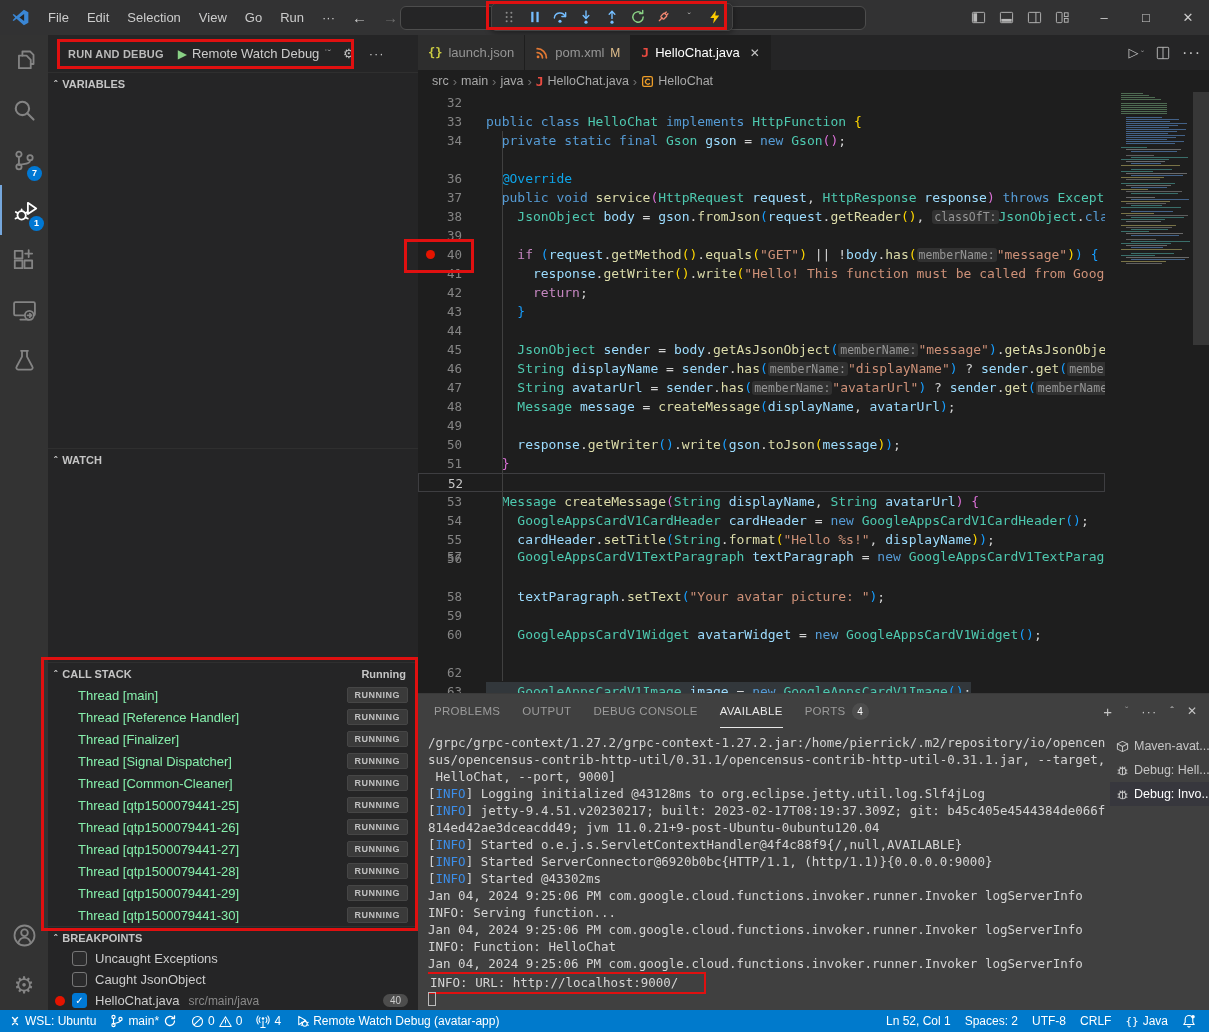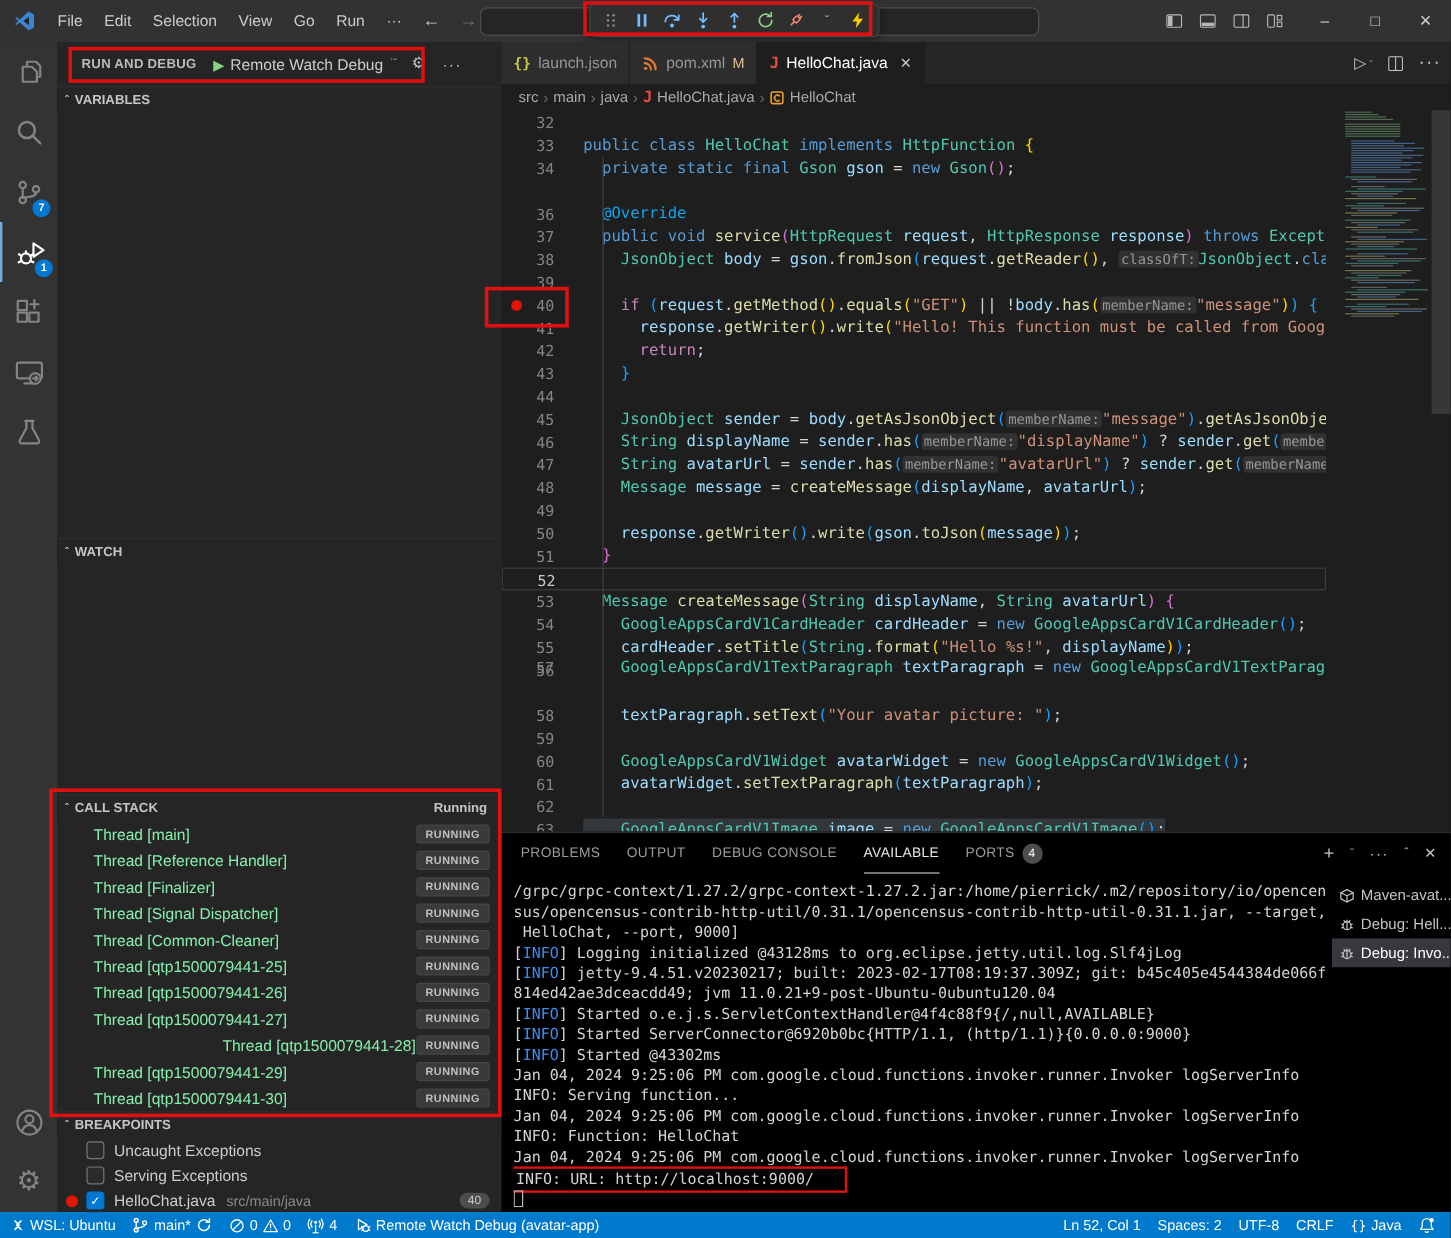--- a/index.html
+++ b/index.html
@@ -66,21 +66,21 @@
   .bpdot{position:absolute;left:8px;top:5px;width:9px;height:9px;border-radius:50%;background:#e51400;}
   .indent-guide{position:absolute;width:1px;background:#404040;}
   .tk.k{color:#569CD6}.tk.c{color:#C586C0}.tk.t{color:#4EC9B0}.tk.f{color:#DCDCAA}.tk.v{color:#9CDCFE}
   .tk.s{color:#CE9178}.tk.p{color:#D4D4D4}.tk.a{color:#0ea5e9}
   .tk.b1{color:#FFD700}.tk.b2{color:#DA70D6}.tk.b3{color:#179FFF}
   .tk.i{color:#969696;background:#313131;border-radius:3px;padding:0 2px;font-size:11.5px;}
   #minimap{left:1119px;top:93px;width:72px;height:560px;}
   .mmrow{position:absolute;height:1.4px;opacity:.85;}
   #ovr-thumb{left:1193px;top:92px;width:16px;height:253px;background:rgba(121,121,121,.28);}
   
-  #panel{left:418px;top:693px;width:791px;height:317px;background:#000000;border-top:1px solid #3a3a3a;box-sizing:border-box;}
+  #panel{left:418px;top:693px;width:791px;height:317px;background:#404040;border-top:1px solid #3a3a3a;box-sizing:border-box;}
   #panel-tabs{display:flex;align-items:center;height:34px;padding-left:16px;gap:22px;font-size:11.5px;color:#9b9b9b;letter-spacing:.3px;}
   .ptab{display:flex;align-items:center;gap:6px;height:34px;}
   .ptab.active{color:#e7e7e7;box-shadow:inset 0 -1px 0 #e7e7e7;}
   .ptab .pbadge{background:#4d4d4d;color:#fff;border-radius:50%;width:17px;height:17px;line-height:17px;text-align:center;font-size:10px;}
   #panel-actions{position:absolute;right:12px;top:0px;height:34px;display:flex;align-items:center;gap:13px;color:#c5c5c5;font-size:13px;}
   #terminal{position:absolute;left:10px;top:40px;width:680px;height:272px;overflow:hidden;
             font-family:"DejaVu Sans Mono",monospace;font-size:12.5px;color:#cccccc;}
   .tl{height:17px;line-height:17px;white-space:pre;}
   .tk.b{color:#3b8eea;}
   .tl .boxwrap{display:inline-block;border:2px solid #e01010;padding:0 26px 1px 7px;margin-left:-7px;}
@@ -326,21 +326,21 @@
         <span class="run-badge">RUNNING</span>
       </div>
       <div class="thread-row" style="top: 781px;">
         <span class="thread-label">Thread [qtp1500079441-26]</span>
         <span class="run-badge">RUNNING</span>
       </div>
       <div class="thread-row" style="top: 803px;">
         <span class="thread-label">Thread [qtp1500079441-27]</span>
         <span class="run-badge">RUNNING</span>
       </div>
-      <div class="thread-row" style="top: 825px; text-align: right;">
+      <div class="thread-row" style="top: 825px;">
         <span class="thread-label">Thread [qtp1500079441-28]</span>
         <span class="run-badge">RUNNING</span>
       </div>
       <div class="thread-row" style="top: 847px;">
         <span class="thread-label">Thread [qtp1500079441-29]</span>
         <span class="run-badge">RUNNING</span>
       </div>
       <div class="thread-row" style="top: 869px;">
         <span class="thread-label">Thread [qtp1500079441-30]</span>
         <span class="run-badge">RUNNING</span>
@@ -351,21 +351,21 @@
     <span class="sec-chev">ˆ</span>
     <span>BREAKPOINTS</span>
   </div>
   <div id="bplist">
       <div class="bp-row" style="top: 913px;">
         <span class="cbox"></span>
         <span>Uncaught Exceptions</span>
       </div>
       <div class="bp-row" style="top: 934px;">
         <span class="cbox"></span>
-        <span>Serving Exceptions</span>
+        <span>Caught JsonObject</span>
       </div>
       <div class="bp-row" style="top: 955px;">
         <span class="bp-dot"></span>
         <span class="cbox checked">✓</span>
         <span>HelloChat.java</span>
         <span class="bp-detail">src/main/java</span>
         <span class="count-badge">40</span>
       </div>
     </div>
 </div>
@@ -444,21 +444,20 @@
     <div class="cl" style="top: 362px; text-decoration: underline;"><span class="num">51</span><span class="ct"><span class="tk p">  </span><span class="tk b2">}</span></span></div>
     <div class="cl cur" style="top: 381px;"><span class="num">52</span><span class="ct"></span></div>
     <div class="cl" style="top: 400px;"><span class="num">53</span><span class="ct"><span class="tk p">  </span><span class="tk t">Message</span><span class="tk p"> </span><span class="tk f">createMessage</span><span class="tk b2">(</span><span class="tk t">String</span><span class="tk p"> </span><span class="tk v">displayName</span><span class="tk p">, </span><span class="tk t">String</span><span class="tk p"> </span><span class="tk v">avatarUrl</span><span class="tk b2">)</span><span class="tk b2"> {</span></span></div>
     <div class="cl" style="top: 419px;"><span class="num">54</span><span class="ct"><span class="tk p">    </span><span class="tk t">GoogleAppsCardV1CardHeader</span><span class="tk p"> </span><span class="tk v">cardHeader</span><span class="tk p"> = </span><span class="tk k">new</span><span class="tk p"> </span><span class="tk t">GoogleAppsCardV1CardHeader</span><span class="tk b3">()</span><span class="tk p">;</span></span></div>
     <div class="cl" style="top: 438px;"><span class="num">55</span><span class="ct"><span class="tk p">    </span><span class="tk v">cardHeader</span><span class="tk p">.</span><span class="tk f">setTitle</span><span class="tk b3">(</span><span class="tk t">String</span><span class="tk p">.</span><span class="tk f">format</span><span class="tk b1">(</span><span class="tk s">"Hello %s!"</span><span class="tk p">, </span><span class="tk v">displayName</span><span class="tk b1">)</span><span class="tk b3">)</span><span class="tk p">;</span></span></div>
     <div class="cl" style="top: 457px;"><span class="num">56</span><span class="ct"></span></div>
     <div class="cl" style="top: 455px;"><span class="num">57</span><span class="ct"><span class="tk p">    </span><span class="tk t">GoogleAppsCardV1TextParagraph</span><span class="tk p"> </span><span class="tk v">textParagraph</span><span class="tk p"> = </span><span class="tk k">new</span><span class="tk p"> </span><span class="tk t">GoogleAppsCardV1TextParagraph</span></span></div>
     <div class="cl" style="top: 495px;"><span class="num">58</span><span class="ct"><span class="tk p">    </span><span class="tk v">textParagraph</span><span class="tk p">.</span><span class="tk f">setText</span><span class="tk b3">(</span><span class="tk s">"Your avatar picture: "</span><span class="tk b3">)</span><span class="tk p">;</span></span></div>
     <div class="cl" style="top: 514px;"><span class="num">59</span><span class="ct"></span></div>
     <div class="cl" style="top: 533px;"><span class="num">60</span><span class="ct"><span class="tk p">    </span><span class="tk t">GoogleAppsCardV1Widget</span><span class="tk p"> </span><span class="tk v">avatarWidget</span><span class="tk p"> = </span><span class="tk k">new</span><span class="tk p"> </span><span class="tk t">GoogleAppsCardV1Widget</span><span class="tk b3">()</span><span class="tk p">;</span></span></div>
-    <div class="cl" style="top: 552px;"><span class="num">61</span><span class="ct"><span class="tk p">    </span><span class="tk v">avatarWidget</span><span class="tk p">.</span><span class="tk f">setTextParagraph</span><span class="tk b3">(</span><span class="tk v">textParagraph</span><span class="tk b3">)</span><span class="tk p">;</span></span></div>
     <div class="cl" style="top: 571px;"><span class="num">62</span><span class="ct"></span></div>
     <div class="cl" style="top: 590px;"><span class="num">63</span><span class="ct hl"><span class="tk p">    </span><span class="tk t">GoogleAppsCardV1Image</span><span class="tk p"> </span><span class="tk v">image</span><span class="tk p"> = </span><span class="tk k">new</span><span class="tk p"> </span><span class="tk t">GoogleAppsCardV1Image</span><span class="tk b3">()</span><span class="tk p">;</span></span></div>
     <div class="indent-guide" style="left: 84px; top: 39px; height: 550px;"></div>
   </div>
 <div id="minimap" class="abs">
     <div class="mmrow" style="top: 0px; left: 2px; width: 22px; background: rgb(87, 121, 92);"></div>
     <div class="mmrow" style="top: 2px; left: 2px; width: 28px; background: rgb(87, 121, 92);"></div>
     <div class="mmrow" style="top: 4px; left: 2px; width: 34px; background: rgb(87, 121, 92);"></div>
     <div class="mmrow" style="top: 6px; left: 2px; width: 40px; background: rgb(87, 121, 92);"></div>
     <div class="mmrow" style="top: 10px; left: 2px; width: 46px; background: rgb(87, 121, 92);"></div>

